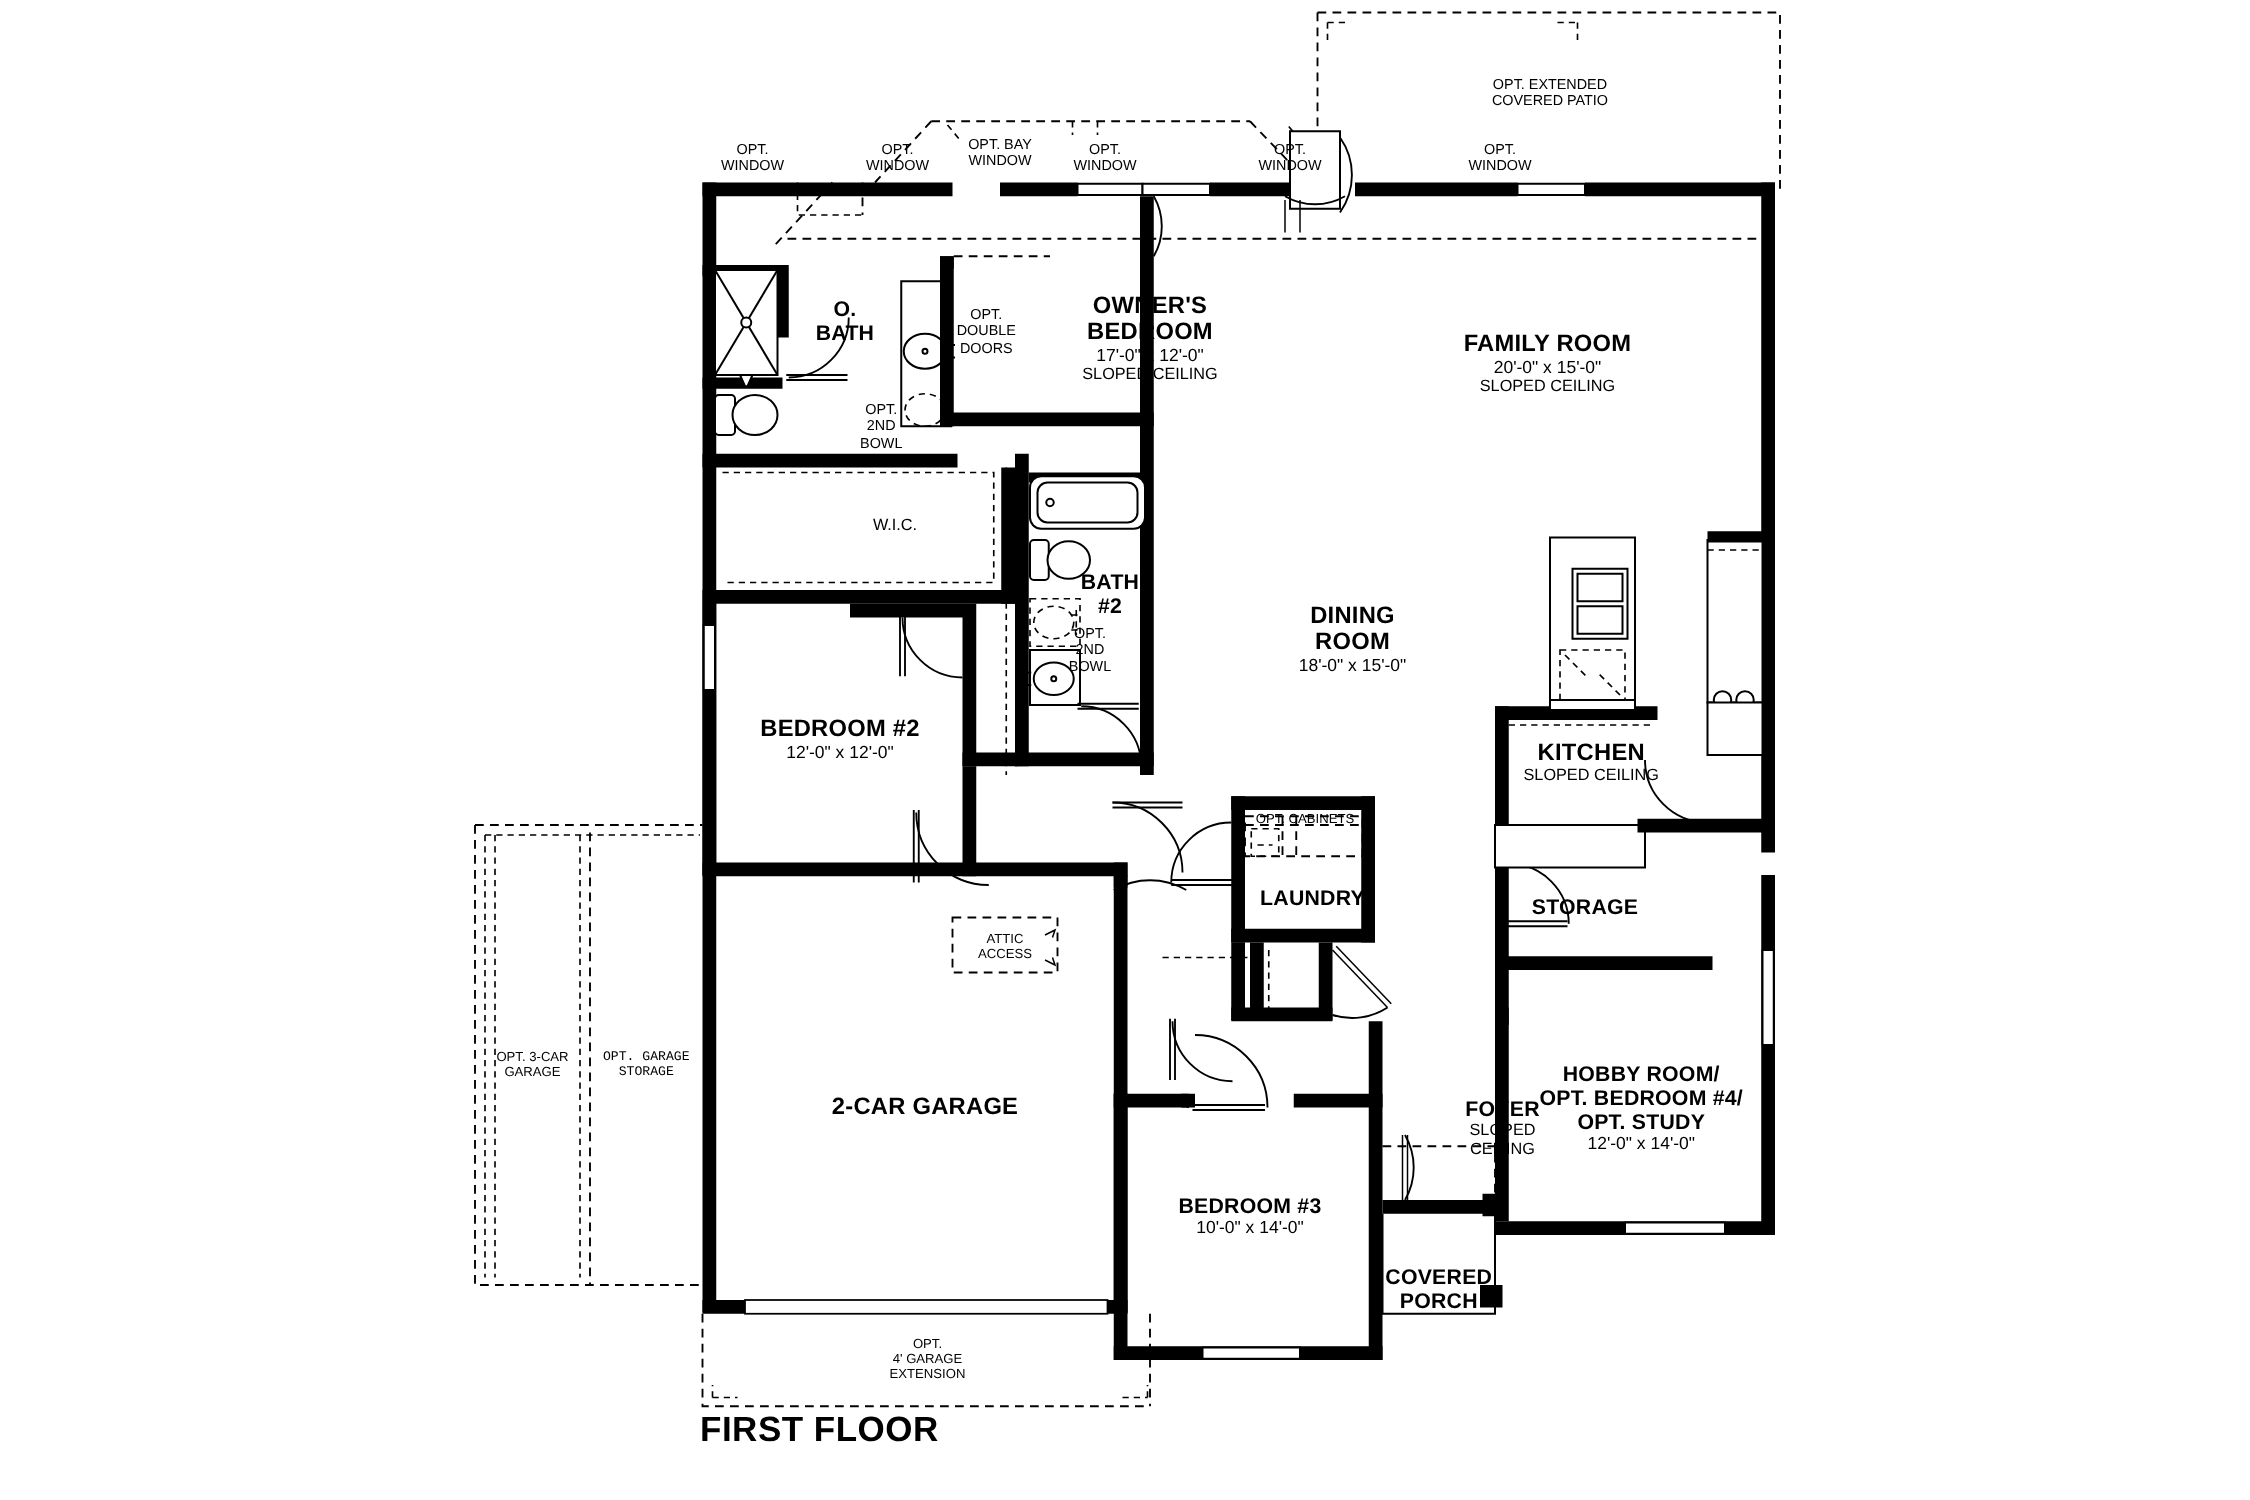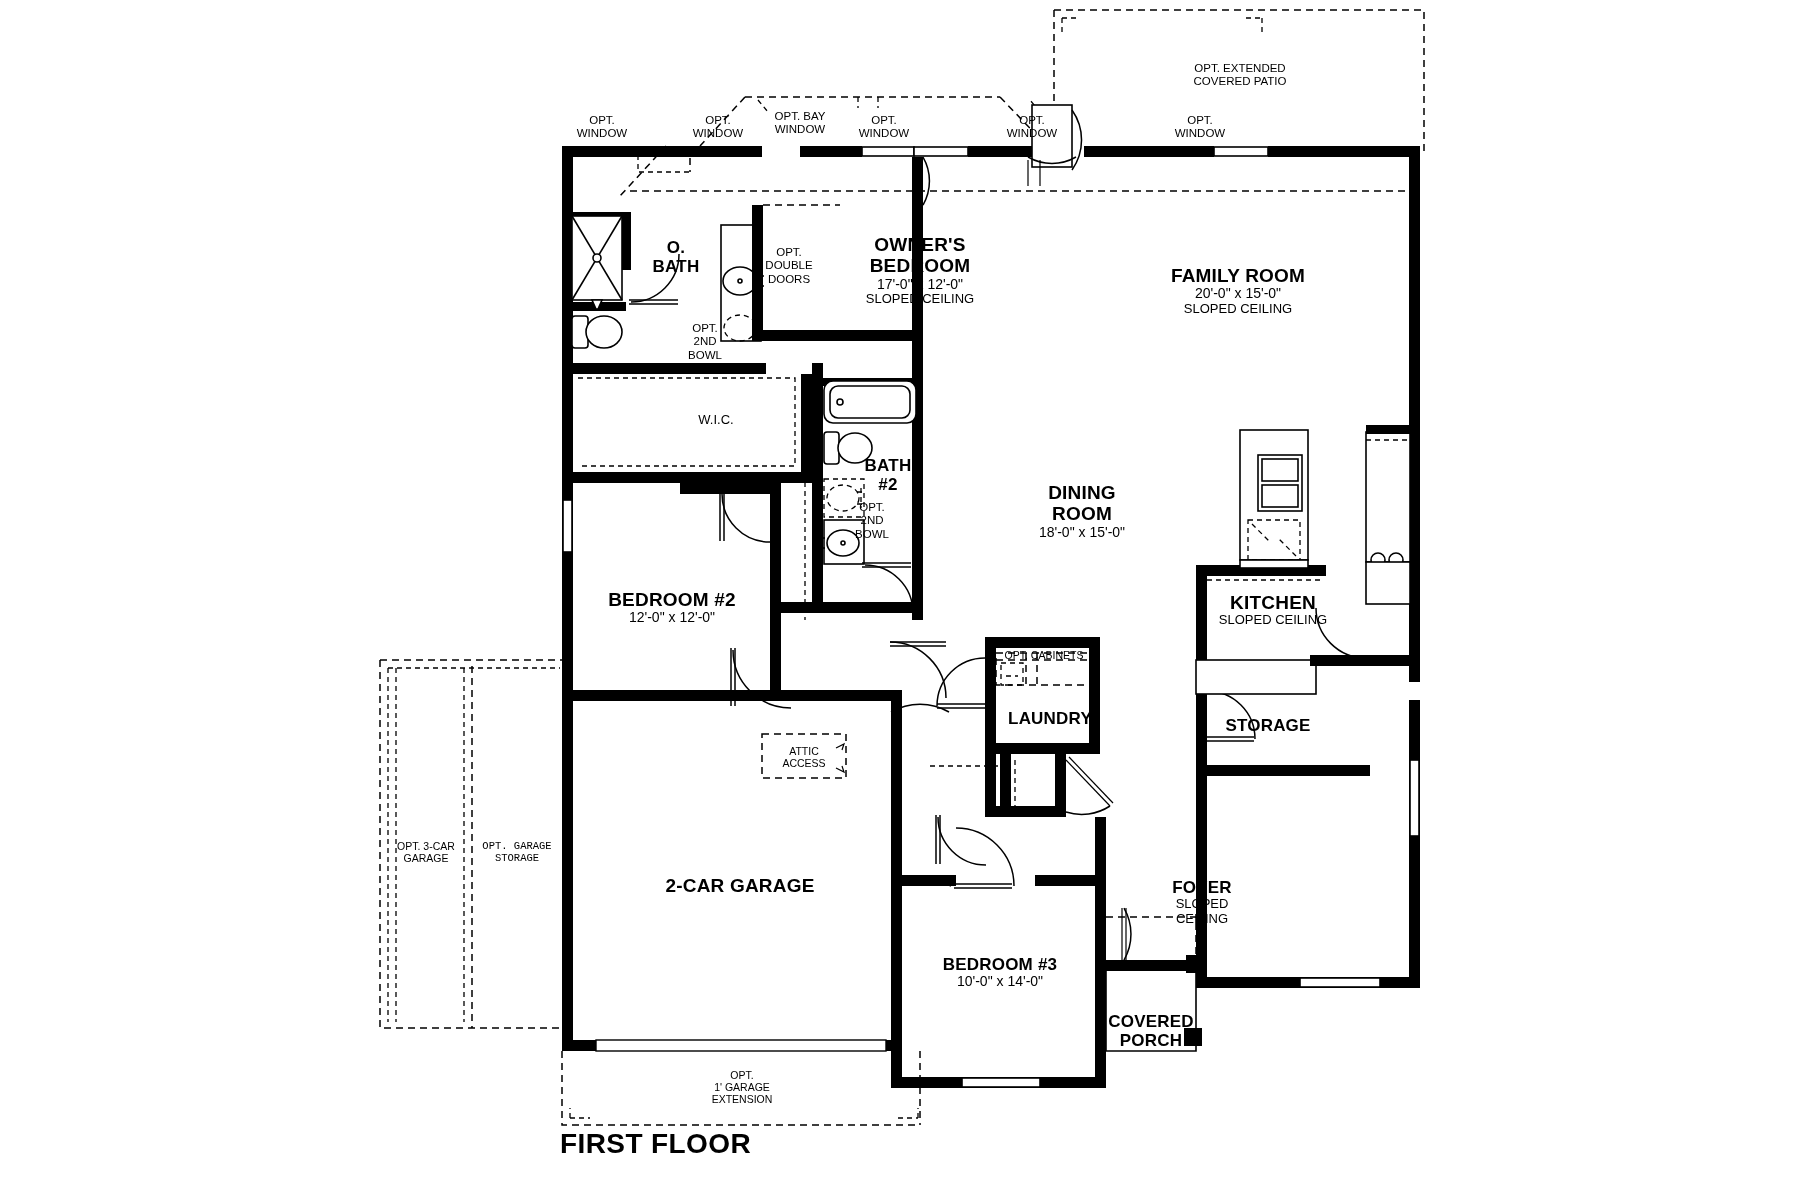--- a/index.html
+++ b/index.html
@@ -480,21 +480,21 @@
   <div class="room-name">DINING</div>
   <div class="room-name">ROOM</div>
   <div class="room-dim">18'-0" x 15'-0"</div>
 </div>
 
 <div class="lbl" style="left:1273px;top:592px;transform:translateX(-50%);">
   <div class="room-name">KITCHEN</div>
   <div class="room-sub">SLOPED CEILING</div>
 </div>
 
-<div class="lbl" style="left:672px;top:573px;transform:translateX(-50%);margin-top:16px;">
+<div class="lbl" style="left:672px;top:573px;transform:translateX(-50%);">
   <div class="room-name">BEDROOM #2</div>
   <div class="room-dim">12'-0" x 12'-0"</div>
 </div>
 
 <div class="lbl opt tiny" style="left:1044px;top:649px;transform:translateX(-50%);">
   <div>OPT. CABINETS</div>
 </div>
 
 <div class="lbl room-name sm" style="left:1050px;top:709px;transform:translateX(-50%);">
   <div>LAUNDRY</div>
@@ -516,38 +516,44 @@
 
 <div class="lbl opt tiny" style="left:517px;top:840px;transform:translateX(-50%);font-family:Liberation Mono, monospace;">
   <div>OPT. GARAGE</div>
       <div>STORAGE</div>
 </div>
 
 <div class="lbl room-name" style="left:740px;top:875px;transform:translateX(-50%);">
   <div>2-CAR GARAGE</div>
 </div>
 
+<div class="lbl" style="left:1313px;top:850px;transform:translateX(-50%);">
+  <div class="room-name sm">HOBBY ROOM/</div>
+  <div class="room-name sm">OPT. BEDROOM #4/</div>
+  <div class="room-name sm">OPT. STUDY</div>
+  <div class="room-dim">12'-0" x 14'-0"</div>
+</div>
 
 <div class="lbl" style="left:1155px;top:878px;transform:translateX(-50%);margin-left:47px;">
   <div class="room-name sm">FOYER</div>
   <div class="room-sub">SLOPED</div>
   <div class="room-sub">CEILING</div>
 </div>
 
 <div class="lbl" style="left:1000px;top:955px;transform:translateX(-50%);">
   <div class="room-name sm">BEDROOM #3</div>
   <div class="room-dim">10'-0" x 14'-0"</div>
 </div>
 
 <div class="lbl room-name sm" style="left:1151px;top:1012px;transform:translateX(-50%);">
   <div>COVERED</div>
       <div>PORCH</div>
 </div>
 
 <div class="lbl opt tiny" style="left:742px;top:1069px;transform:translateX(-50%);">
   <div>OPT.</div>
-      <div>1' GARAGE</div>
+      <div>4' GARAGE</div>
       <div>EXTENSION</div>
 </div>
 
 <div class="title" style="left:560px;top:1160px;transform:translateY(-100%);">FIRST FLOOR</div>
 
 </div>
 
 </body></html>

